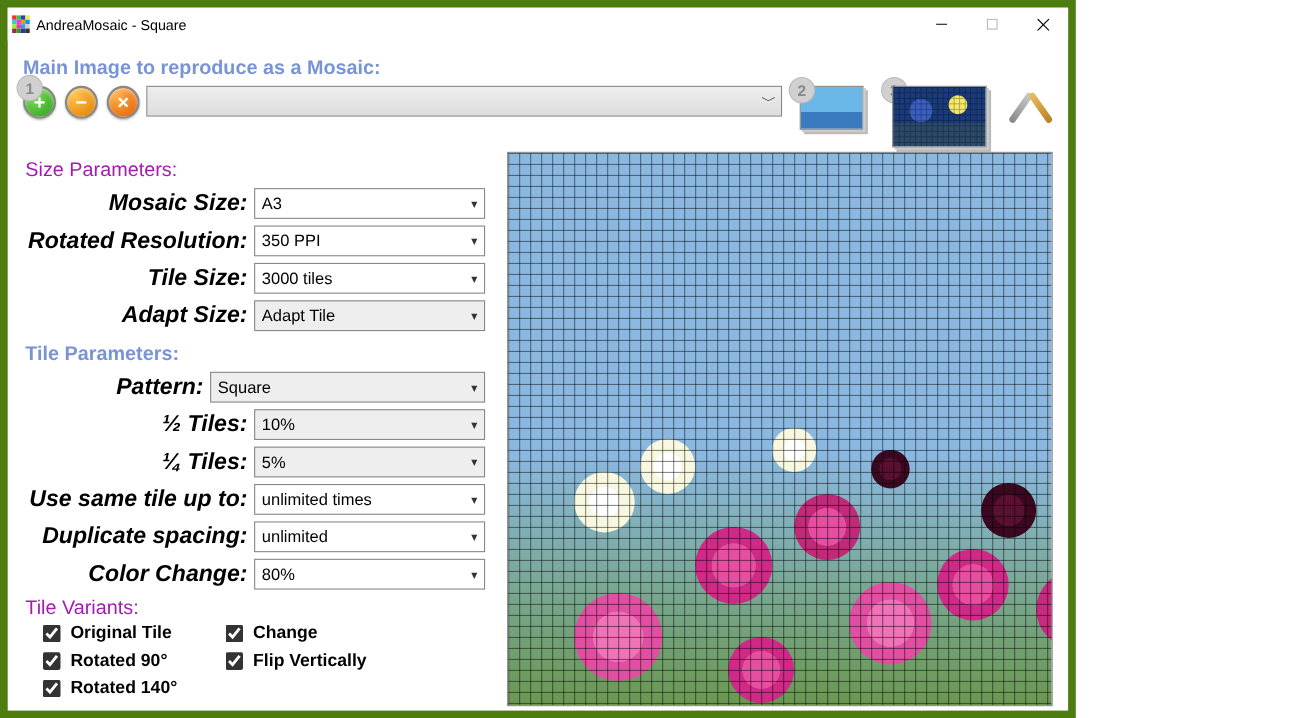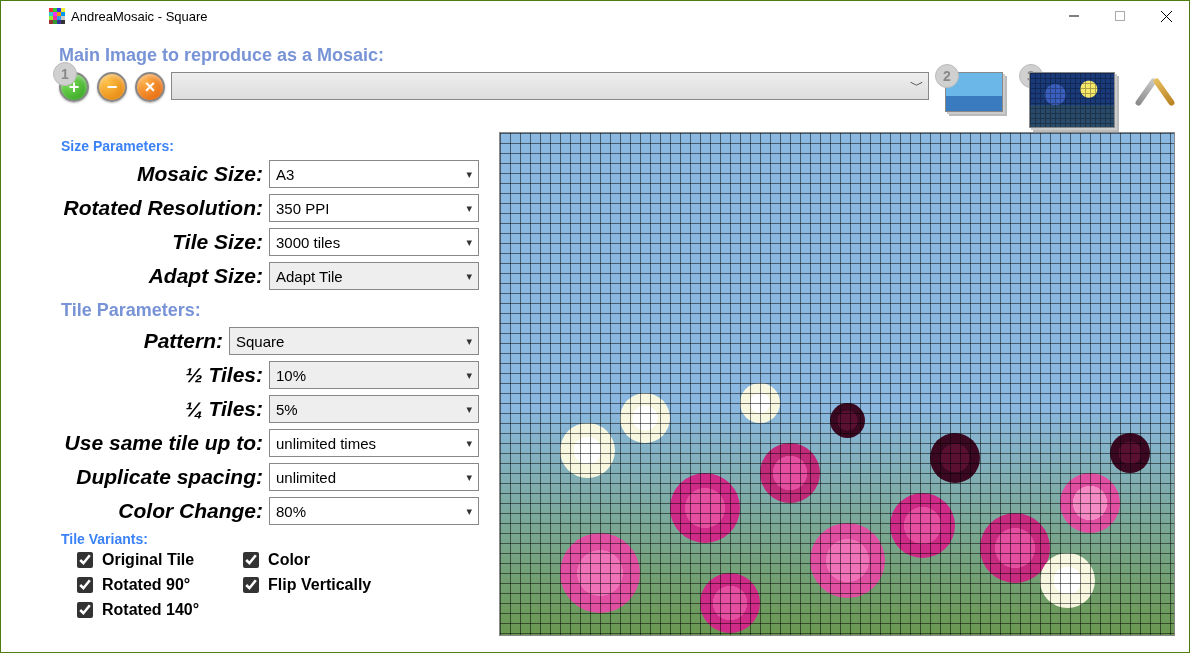--- a/index.html
+++ b/index.html
@@ -4,27 +4,26 @@
 <style>
   * { box-sizing: border-box; }
   body {
     margin: 0;
     font-family: 'Segoe UI', Tahoma, sans-serif;
     font-size: 14px;
     background: #fff;
     overflow: hidden;
   }
   .window {
-    width: 1190px;
+    width: 978px;
     height: 653px;
-    border: 1px solid #4d7c0f;
+    border: 7px solid #4d7c0f;
     background: #fff;
     display: flex;
     flex-direction: column;
-    padding-left: 44px;
   }
   .titlebar {
     height: 30px;
     display: flex;
     align-items: center;
     padding: 0 0 0 4px;
     background: #fff;
   }
   .app-icon {
     width: 16px; height: 16px;
@@ -131,21 +130,21 @@
     padding:0 6px;font-size:15px;
     background:#fff;
   }
   .combo.grey{background:#eee;}
   .combo .arrow{margin-left:auto;font-size:11px;color:#333;}
   .subsection{
     color:#7893d6;font-weight:bold;font-size:18px;
     margin:10px 0 4px 2px;
   }
   .section-label-sm {
-    color:#3b82f6;font-weight:bold;font-size:14px;
+    color:#a21caf;font-weight:normal;font-size:18px;
     margin: 6px 0 2px 2px;
   }
   .variants{display:flex;gap:40px;margin-left:14px;}
   .variant-col{display:flex;flex-direction:column;gap:3px;}
   .chk{display:flex;align-items:center;gap:6px;font-weight:bold;font-size:16px;}
   .chk input{width:16px;height:16px;accent-color:#333;}
   .preview{
     flex:1;
     border:1px solid #888;
     position:relative;
@@ -336,21 +335,21 @@
                 <span>Rotated 90°</span>
               </label>
             <label class="chk">
                 <input type="checkbox" checked="" style="">
                 <span>Rotated 140°</span>
               </label>
           </div>
           <div class="variant-col">
             <label class="chk">
                 <input type="checkbox" checked="" style="">
-                <span>Color</span>
+                <span>Change</span>
               </label>
             <label class="chk">
                 <input type="checkbox" checked="" style="">
                 <span>Flip Vertically</span>
               </label>
           </div>
         </div>
 
       </div>
 

